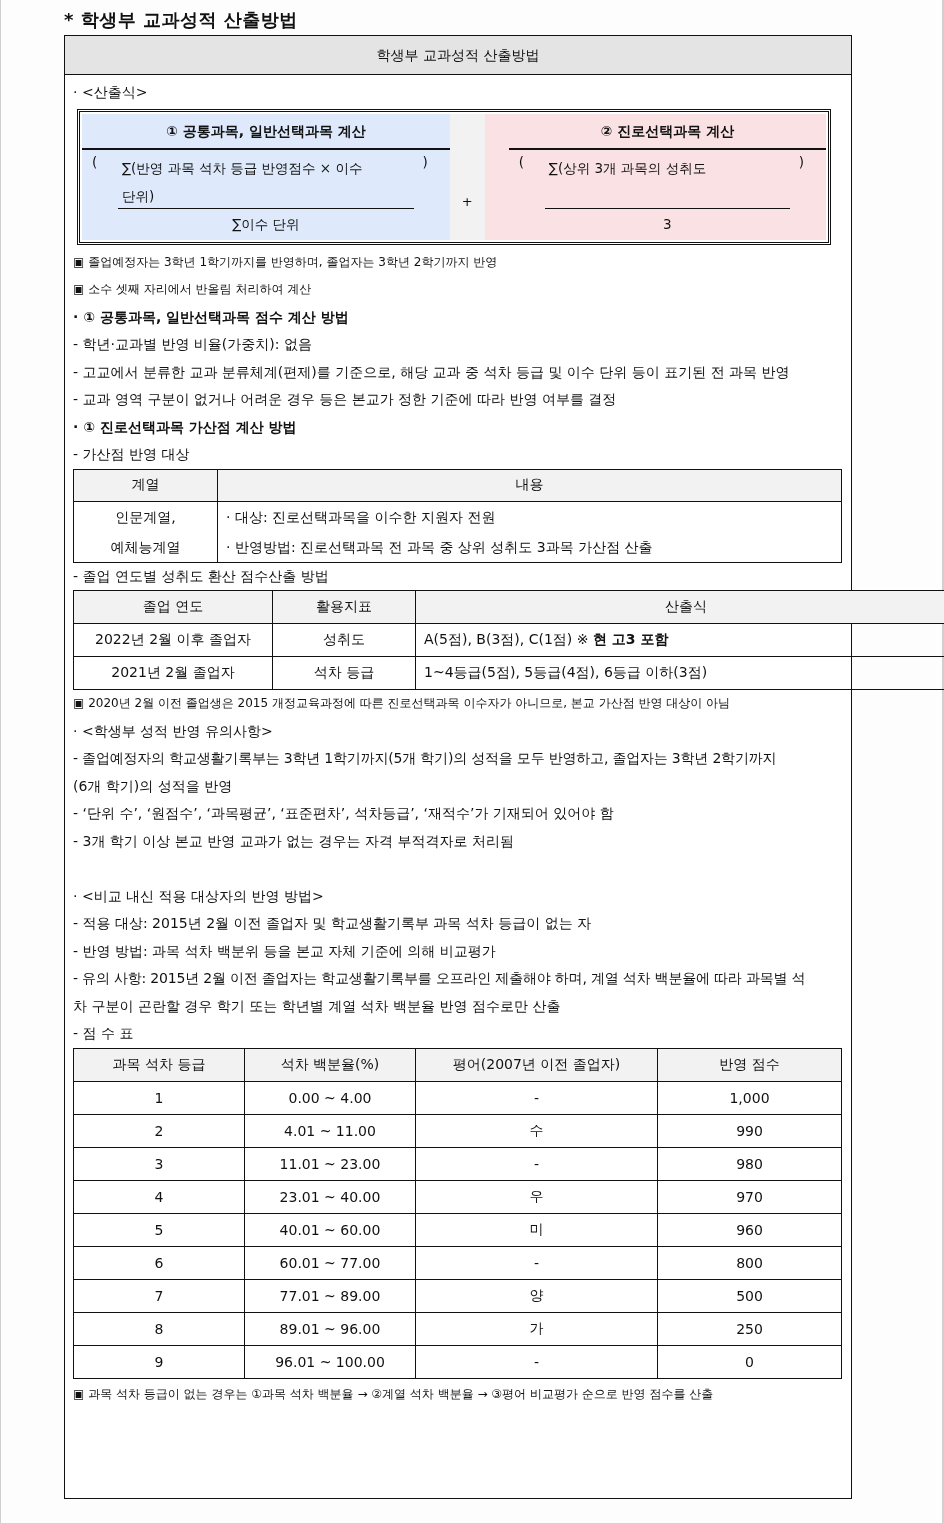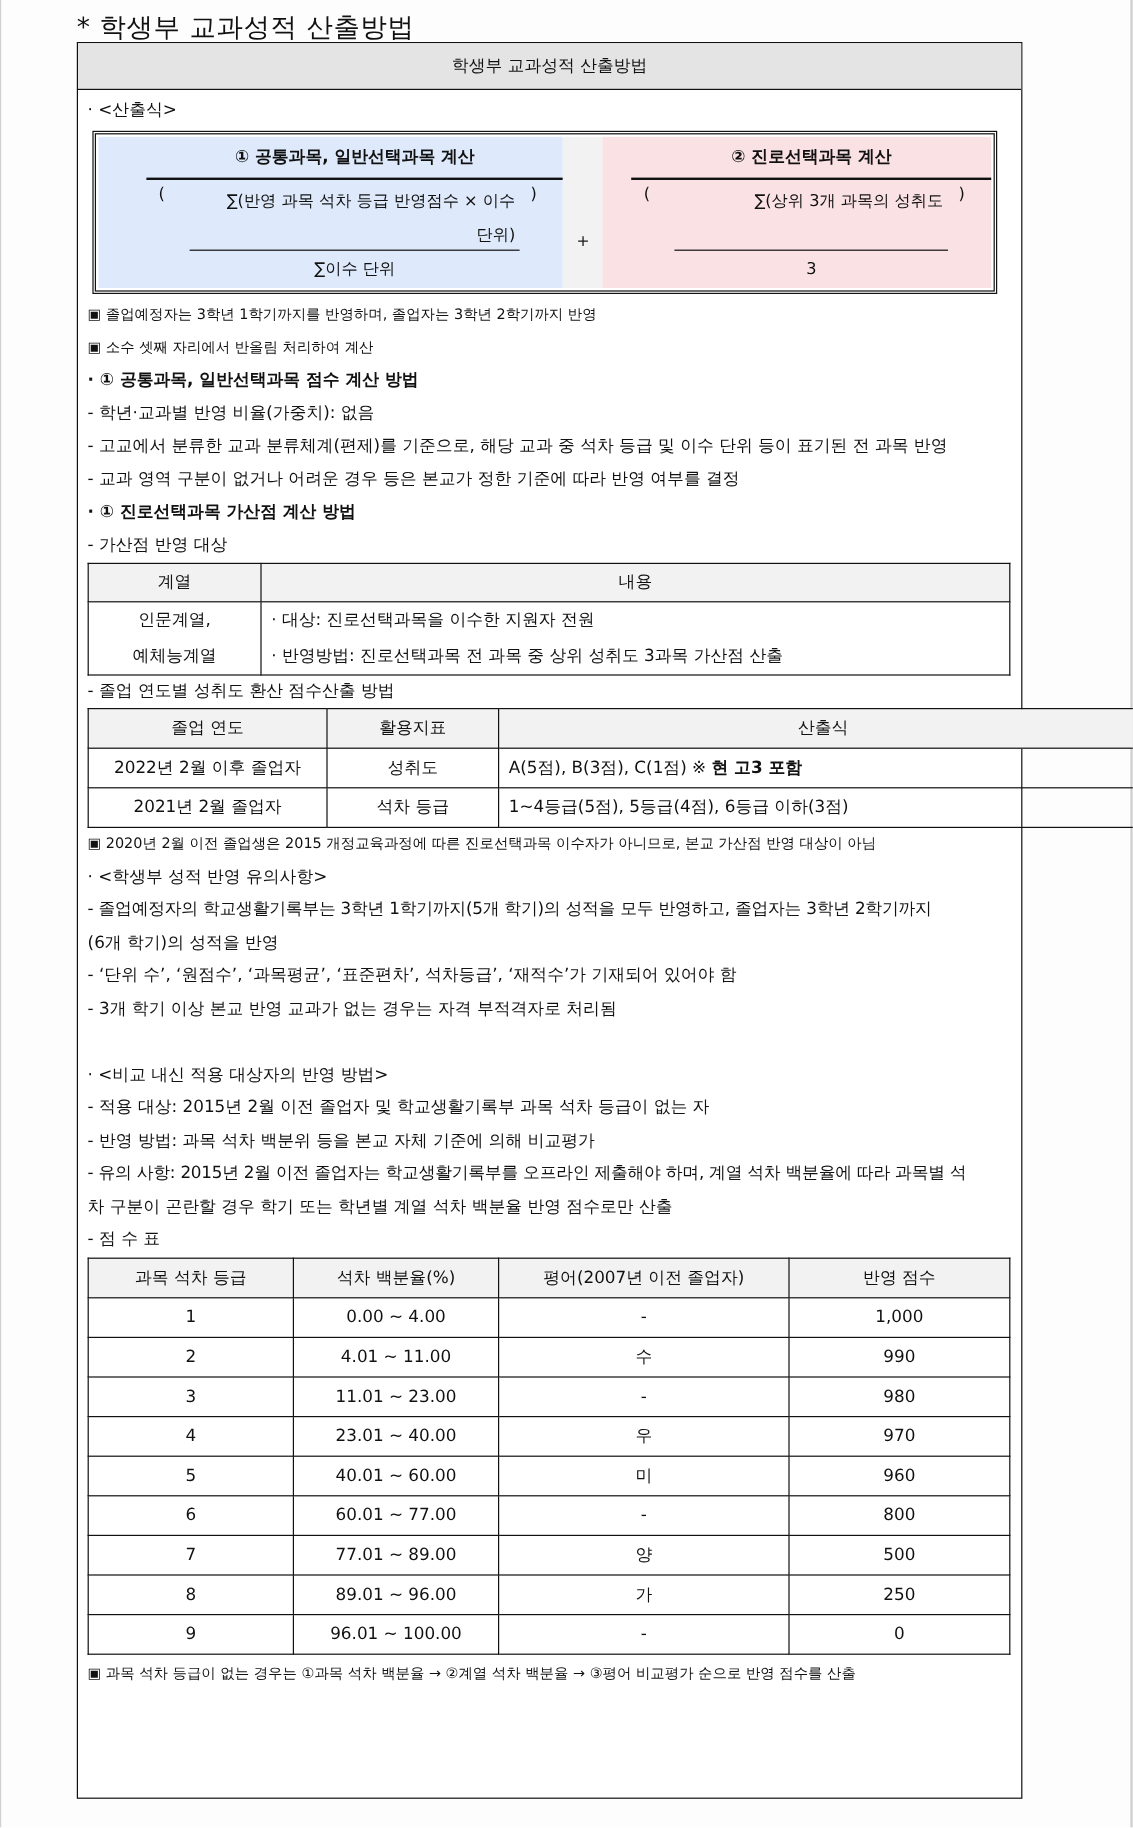--- a/index.html
+++ b/index.html
@@ -4,50 +4,50 @@
 <style>
   html, body { margin:0; padding:0; }
   body {
     width:944px; height:1523px; background:#fdfdfd; position:relative;
     font-family:"DejaVu Sans", "Liberation Sans", sans-serif; color:#111;
     overflow:hidden;
   }
   .page-edge-l { position:absolute; left:0; top:0; bottom:0; width:1px; background:#d0d0d0; }
   .page-edge-r { position:absolute; right:0; top:0; bottom:0; width:2px; background:#cfcfcf; }
   .page-title {
-    position:absolute; left:64px; top:8px; font-size:22px; font-weight:normal; letter-spacing:0.5px;
+    position:absolute; left:64px; top:8px; font-size:18px; font-weight:bold; letter-spacing:0.5px;
   }
   .outer {
     position:absolute; left:64px; top:35px; width:786px; height:1462px;
     border:1px solid #111; background:#fff;
   }
   .outer-head {
     height:38px; background:#e4e4e4; border-bottom:1px solid #111;
     text-align:center; line-height:38px; font-size:14px;
   }
   .content { padding:4px 8px 0 8px; font-size:14px; }
   .line { height:27.5px; line-height:27.5px; white-space:nowrap; }
   .line.small { font-size:12px; }
   .line.bold { font-weight:bold; font-size:14px; }
   .formula {
     margin:2px 0 4px 4px; width:744px; border:3px double #111; padding:2px;
   }
   .formula-inner { display:flex; height:126px; }
   .fcol { display:flex; flex-direction:column; }
-  .fcol.blue { background:#deeafb; width:378px;padding-left:40px; }
+  .fcol.blue { background:#deeafb; width:378px; }
   .fcol.mid { background:#f2f2f2; width:36px; align-items:center; }
   .fcol.pink { background:#fae1e4; width:326px;padding-left:24px; }
   .fhead {
     height:34px; line-height:34px; text-align:center; font-weight:bold; font-size:14px;
     border-bottom:2px solid #111;
   }
   .fnum { position:relative; height:60px; font-size:13.5px; }
   .fnum .paren-l { position:absolute; left:10px; top:4px; }
   .fnum .paren-r { position:absolute; right:22px; top:4px; }
-  .fnum .numtext { position:absolute; left:40px; right:40px; top:4px; text-align:right; line-height:28px; }
+  .fnum .numtext { position:absolute; left:40px; right:40px; top:4px; text-align:left; line-height:28px; }
   .fbar { height:1px; background:#111; margin:0 36px; }
   .fden { height:31px; line-height:31px; text-align:center; font-size:13.5px; }
   .plus { margin-top:46px; font-size:13px; }
   table.grid { border-collapse:collapse; margin-left:0; font-size:14px; }
   table.grid td, table.grid th {
     border:1px solid #111; text-align:center; font-weight:normal; padding:0;
   }
   table.grid th { background:#f2f2f2; }
   table.grid td.left { text-align:left; padding-left:8px; }
   .ml { line-height:30px; }

